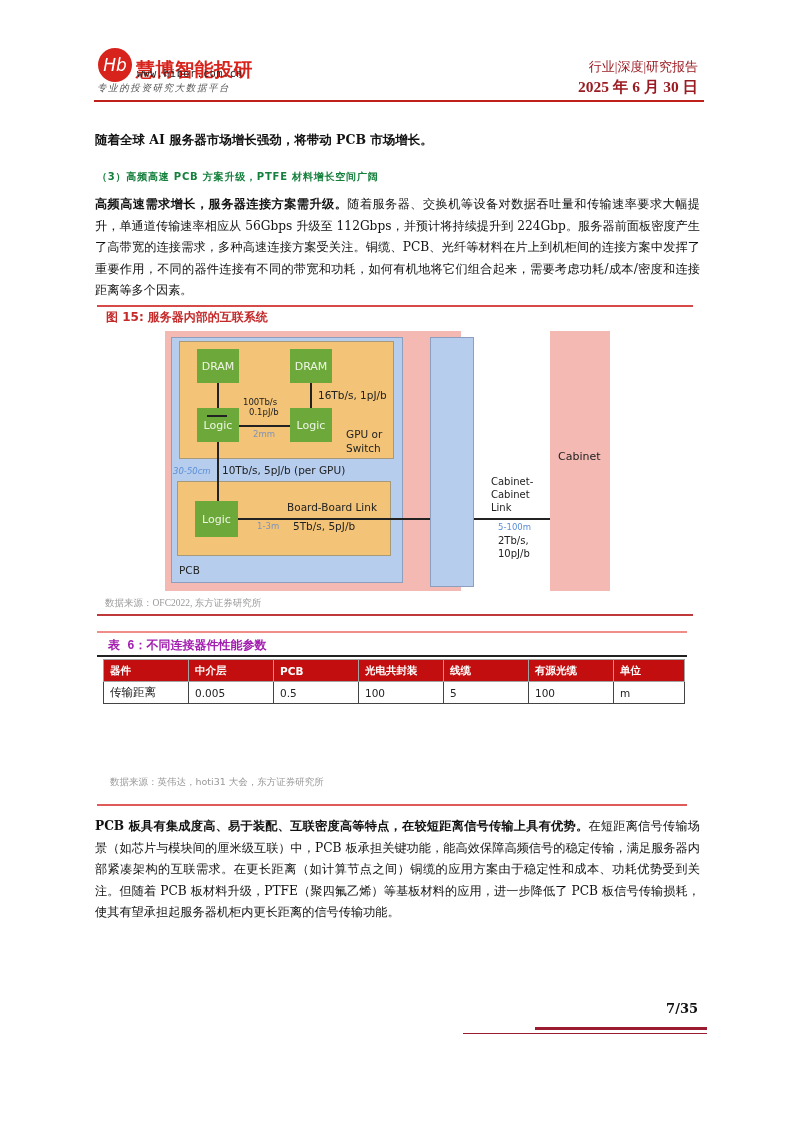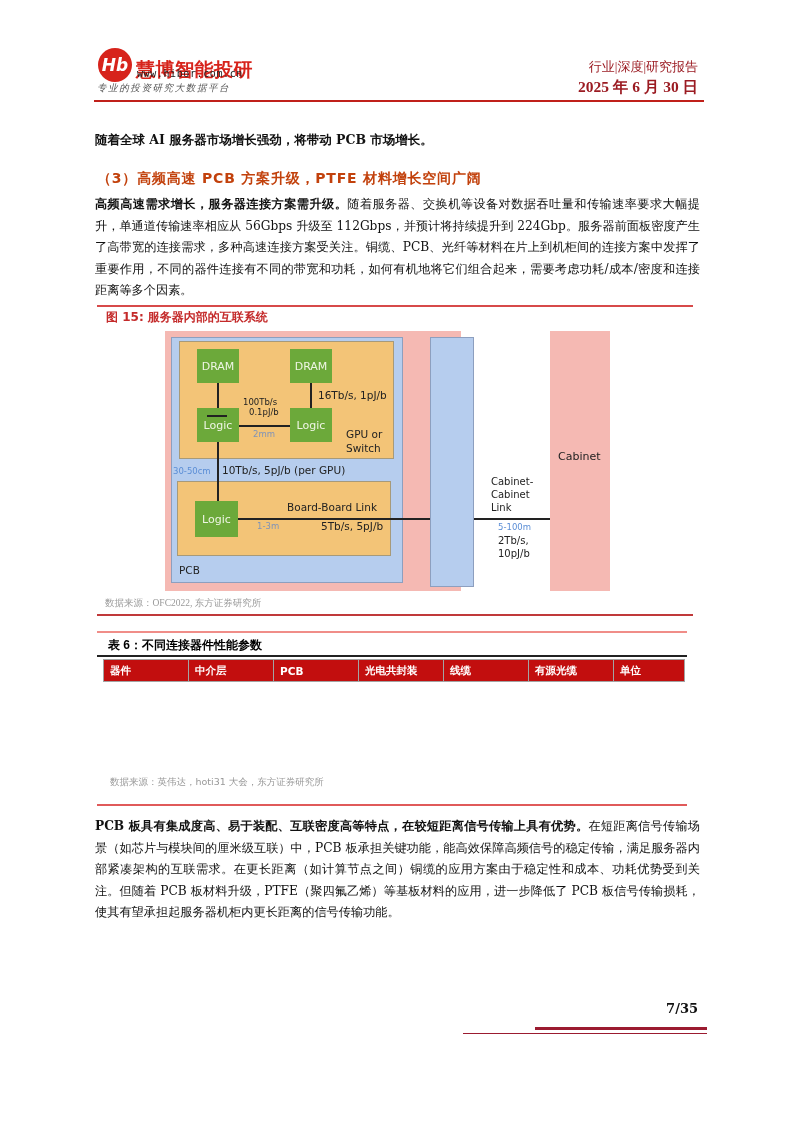--- a/index.html
+++ b/index.html
@@ -3,33 +3,33 @@
 <meta charset="utf-8">
 <style>
   html, body { margin: 0; padding: 0; background: #ffffff; }
   body { width: 794px; height: 1123px; position: relative; overflow: hidden;
          font-family: "DejaVu Serif", "Liberation Serif", serif; color: #111; }
   .abs { position: absolute; }
 
   
   .logo-badge { left: 98px; top: 48px; width: 34px; height: 34px; border-radius: 50%;
                 background: #d7231b; color: #fff; font-family: "DejaVu Sans", sans-serif;
-                font-weight: bold; font-style: italic; font-size: 17px; line-height: 34px; text-align: center; }
+                font-weight: normal; font-style: italic; font-size: 17px; line-height: 34px; text-align: center; }
   .logo-name { left: 136px; top: 46px; font-family: "DejaVu Sans", sans-serif; font-weight: bold;
                font-size: 19px; color: #d7231b; letter-spacing: 0.5px; margin-top: 11px; }
   .logo-url { left: 137px; top: 68px; font-family: "DejaVu Sans Mono", monospace; font-size: 10px; color: #222; letter-spacing: 0.6px; }
   .logo-slogan { left: 97px; top: 82px; font-family: "DejaVu Serif", serif; font-style: italic; font-size: 9.5px; color: #555; letter-spacing: 1.6px; }
   .hdr-type { right: 96px; top: 58px; font-family: "Liberation Serif", serif; font-size: 13px; color: #9b1b22; }
   .hdr-date { right: 96px; top: 77px; font-family: "Liberation Serif", serif; font-size: 15.5px; color: #9b1b22; font-weight: bold; }
   .hdr-rule { left: 94px; top: 100px; width: 610px; height: 2px; background: #c0201a; }
 
   
   .p-lead { left: 95px; top: 132px; font-size: 12.5px; font-weight: bold; }
-  .section-title { left: 97px; top: 170px; font-family: "DejaVu Sans", sans-serif; font-size: 14px;
-                   color: #c2410c; font-weight: bold; letter-spacing: 0.8px; }
+  .section-title { left: 97px; top: 170px; font-family: "DejaVu Sans", sans-serif; font-size: 10px;
+                   color: #15803d; font-weight: bold; letter-spacing: 0.8px; }
   .para { left: 95px; width: 605px; font-size: 12.2px; line-height: 21.5px; text-align: justify; }
   .para b { font-weight: bold; }
   .p1 { top: 194px; }
   .p2 { top: 816px; }
 
   
   .fig-top-rule { left: 97px; top: 305px; width: 596px; height: 1.5px; background: #d74a4a; }
   .fig-title { left: 106px; top: 309px; font-family: "DejaVu Sans", sans-serif; font-size: 12px; color: #c42a2a; font-weight: bold; }
   .diagram { left: 165px; top: 331px; width: 455px; height: 260px; background: #ffffff; }
   .pink { position: absolute; background: #f5b9b3; }
@@ -41,21 +41,21 @@
   .dlabel.small { font-size: 8.5px; }
   .dlabel.blue-t { color: #5b8ed6; font-size: 8.5px; }
   .dlabel.gray-t { color: #7f93b8; font-size: 8.5px; }
   .hline { position: absolute; height: 1.5px; background: #222; }
   .vline { position: absolute; width: 1.5px; background: #222; }
   .fig-source { left: 105px; top: 597px; font-family: Liberation Serif, serif; font-size: 9.5px; color: #999; }
   .fig-bottom-rule { left: 97px; top: 614px; width: 596px; height: 1.5px; background: #c0393a; }
 
   
   .tbl-top-rule { left: 97px; top: 631px; width: 590px; height: 2px; background: #f08d88; }
-  .tbl-title { left: 108px; top: 637px; font-family: Liberation Sans, sans-serif; font-size: 12px; color: #000000; font-weight: bold; text-align: right; }
+  .tbl-title { left: 108px; top: 637px; font-family: Liberation Mono, monospace; font-size: 12px; color: #a21caf; font-weight: bold; text-align: right; }
   .tbl-title-rule { left: 97px; top: 655px; width: 590px; height: 1.5px; background: #222; }
   table.perf { position: absolute; left: 103px; top: 659px; width: 582px; border-collapse: collapse;
                font-family: "DejaVu Sans", sans-serif; font-size: 10.5px; }
   table.perf th { background: #c20e0e; color: #fff; font-weight: bold; text-align: left; padding: 0 6px; height: 21px; border: 1px solid #a3a3a3; }
   table.perf td { text-align: left; padding: 0 6px; height: 21px; border: 1px solid #444; color: #222; }
   table.perf td:first-child { font-size: 11.5px; }
   .tbl-source { left: 110px; top: 776px; font-family: "DejaVu Sans", sans-serif; font-size: 9.5px; color: #999; }
   .tbl-source-rule { left: 97px; top: 804px; width: 590px; height: 1.5px; background: #e05a5a; }
 
   
@@ -111,25 +111,25 @@
   <div class="vline" style="left:52px; top:111px; height:59px;"></div>
   <div class="hline" style="left:73px; top:187px; width:192px;"></div>
   <div class="hline" style="left:309px; top:187px; width:76px;"></div>
 
   <div class="dlabel small" style="left:78px; top:65px;">100Tb/s</div>
   <div class="dlabel small" style="left:84px; top:75px;">0.1pJ/b</div>
   <div class="dlabel gray-t" style="left:88px; top:97px;">2mm</div>
   <div class="dlabel" style="left:153px; top:58px;">16Tb/s, 1pJ/b</div>
   <div class="dlabel" style="left:181px; top:97px;">GPU or</div>
   <div class="dlabel" style="left:181px; top:111px;">Switch</div>
-  <div class="dlabel blue-t" style="left:8px; top:134px;">30-50cm</div>
+  <div class="dlabel blue-t" style="left:8px; top:134px;font-style:italic;">30-50cm</div>
   <div class="dlabel" style="left:57px; top:133px;">10Tb/s, 5pJ/b (per GPU)</div>
   <div class="dlabel" style="left:122px; top:170px;">Board-Board Link</div>
   <div class="dlabel gray-t" style="left:92px; top:189px;">1-3m</div>
-  <div class="dlabel" style="left:128px; top:189px;margin-left:28px;">5Tb/s, 5pJ/b</div>
+  <div class="dlabel" style="left:128px; top:189px;">5Tb/s, 5pJ/b</div>
   <div class="dlabel" style="left:14px; top:233px;">PCB</div>
   <div class="dlabel small" style="left:326px; top:144px; font-size:10px;">Cabinet-</div>
   <div class="dlabel small" style="left:326px; top:157px; font-size:10px;">Cabinet</div>
   <div class="dlabel small" style="left:326px; top:170px; font-size:10px;">Link</div>
   <div class="dlabel blue-t" style="left:333px; top:190px;">5-100m</div>
   <div class="dlabel small" style="left:333px; top:203px; font-size:10px;">2Tb/s,</div>
   <div class="dlabel small" style="left:333px; top:216px; font-size:10px;">10pJ/b</div>
 </div>
 
 <div class="abs fig-source">数据来源：OFC2022, 东方证券研究所</div>
@@ -145,20 +145,29 @@
       <th style="width:72px">器件</th>
       <th style="width:72px">中介层</th>
       <th style="width:72px">PCB</th>
       <th style="width:72px">光电共封装</th>
       <th style="width:72px">线缆</th>
       <th style="width:72px">有源光缆</th>
       <th>单位</th>
     </tr>
   </thead>
   <tbody>
+    <tr>
+      <td>传输距离</td>
+      <td><span>0.005</span></td>
+      <td><span>0.5</span></td>
+      <td><span>100</span></td>
+      <td><span>5</span></td>
+      <td><span>100</span></td>
+      <td>m</td>
+    </tr>
   </tbody>
 </table>
 
 <div class="abs tbl-source">数据来源：英伟达，hoti31 大会，东方证券研究所</div>
 <div class="abs tbl-source-rule"></div>
 
 <div class="abs para p2">
   <b>PCB 板具有集成度高、易于装配、互联密度高等特点，在较短距离信号传输上具有优势。</b><span>在短距离信号传输场景（如芯片与模块间的厘米级互联）中，PCB 板承担关键功能，能高效保障高频信号的稳定传输，满足服务器内部紧凑架构的互联需求。在更长距离（如计算节点之间）铜缆的应用方案由于稳定性和成本、功耗优势受到关注。但随着 PCB 板材料升级，PTFE（聚四氟乙烯）等基板材料的应用，进一步降低了 PCB 板信号传输损耗，使其有望承担起服务器机柜内更长距离的信号传输功能。</span>
 </div>
 

